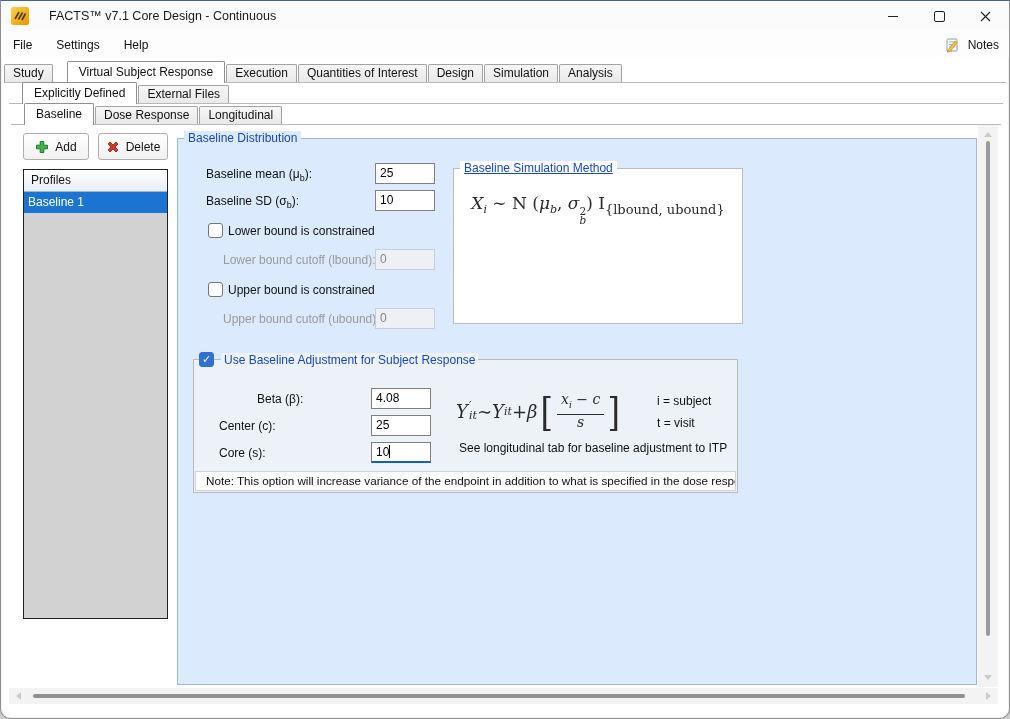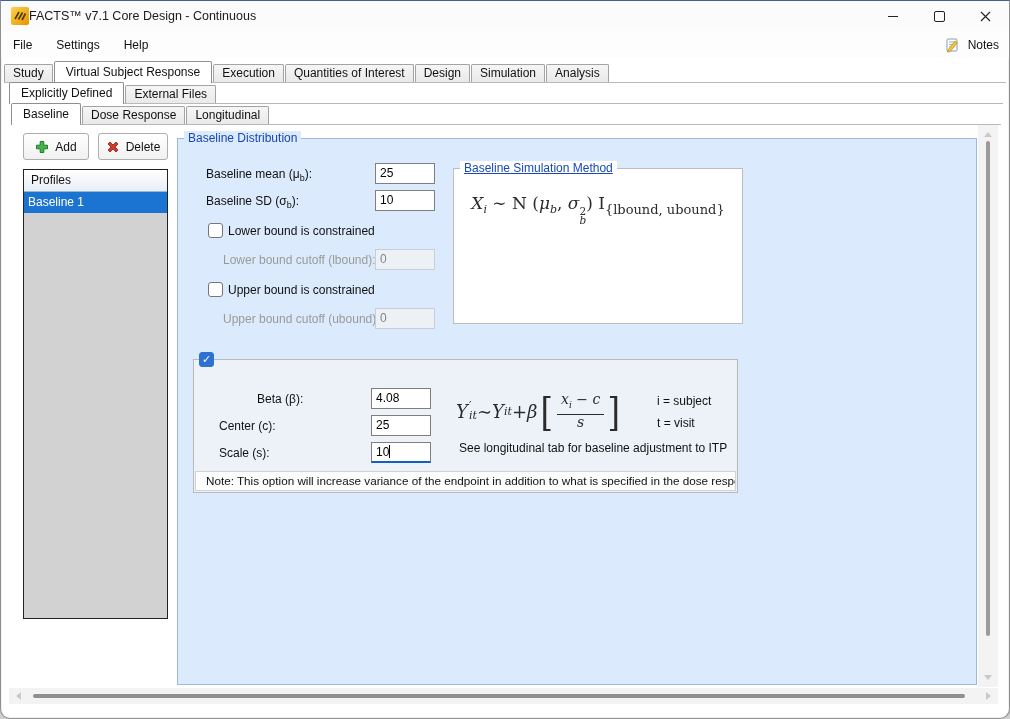--- a/index.html
+++ b/index.html
@@ -4,36 +4,36 @@
 <style>
   html,body{margin:0;padding:0;background:#cfcfcf;}
   .screen{position:relative;width:1010px;height:719px;font-family:"Liberation Sans",sans-serif;
           -webkit-font-smoothing:antialiased;}
   .window{position:absolute;inset:0;background:#ffffff;border:1px solid #8f8f8f;
           border-top:1px solid #44618d;border-radius:0 0 10px 10px;overflow:hidden;
           box-shadow:inset 0 0 0 1px #f2f2f2;}
   
   .titlebar{position:absolute;left:0;top:0;right:0;height:30px;background:#fbfbfb;display:flex;align-items:center;}
   .app-icon{width:18px;height:18px;margin-left:10px;flex:0 0 auto;}
-  .title-text{margin-left:0;font-size:12.5px;color:#1b1b1b;}
+  .title-text{margin-left:20px;font-size:12.5px;color:#1b1b1b;}
   .wincontrols{position:absolute;right:1px;top:0;height:30px;display:flex;}
   .winbtn{width:46px;height:30px;display:flex;align-items:center;justify-content:center;}
   .min-glyph{width:10px;height:1px;background:#222;display:block;}
   .max-glyph{width:9px;height:9px;border:1px solid #222;border-radius:2px;display:block;}
   
   .menubar{position:absolute;left:0;top:30px;right:0;height:27px;background:#fdfdfd;display:flex;align-items:center;}
   .menu-item{padding:5px 12px;font-size:12px;color:#111;}
   .notes{position:absolute;right:10px;top:0;height:27px;display:flex;align-items:center;gap:8px;font-size:12px;color:#111;}
   
   .tabstrip{position:absolute;display:flex;align-items:flex-end;border-bottom:1px solid #b9b9b9;background:transparent;}
   .tab{height:17px;line-height:17px;padding:0 8px;font-size:12px;color:#111;
        background:linear-gradient(#f6f6f6,#e9e9e9);border:1px solid #a3a3a3;border-bottom:none;
        border-radius:2px 2px 0 0;margin-right:1px;position:relative;}
   .tab.selected{height:21px;line-height:21px;background:#ffffff;z-index:3;margin-bottom:-1px;
-       padding:0 11px;border-color:#8f8f8f;}
+       padding:0 11px;border-color:#8f8f8f;margin-left:13px;}
   .strip1{left:3px;top:59px;right:3px;height:22px;text-align:center;}
   .strip2{left:8px;top:81px;right:6px;height:21px;}
   .strip3{left:10px;top:102px;right:8px;height:21px;}
   
   .btn{position:absolute;height:25px;background:linear-gradient(#ffffff,#f1f1f1);
        border:1px solid #aeaeae;border-radius:3px;display:flex;align-items:center;justify-content:center;
        gap:6px;font-size:12px;color:#111;}
   .profiles{position:absolute;left:22px;top:168px;width:143px;height:448px;background:#d2d2d2;border:1px solid #222;}
   .profiles-header{height:21px;background:linear-gradient(#ffffff,#e7eef6);border-bottom:1px solid #9eb6ce;
        font-size:12px;color:#111;line-height:21px;padding-left:7px;}
@@ -207,29 +207,30 @@
             <span>2</span>
             <span class="it">b</span>
           </span><span>) </span><span>I</span><span class="ind-sub">{lbound, ubound}</span>
     </div>
   </div>
 
   <div class="groupbox g-adj">
     <div class="group-frame"></div>
     <div class="adj-head">
       <span class="checkbox checked" style="position:static;">✓</span>
+      <span class="group-title">Use Baseline Adjustment for Subject Response</span>
     </div>
 
     <span class="flabel" style="left:26px;top:40px;margin-left:38px;">Beta (β):</span>
     <div class="textbox" style="left:178px;top:36px;"><span>4.08</span></div>
 
     <span class="flabel" style="left:26px;top:67px;">Center (c):</span>
     <div class="textbox" style="left:178px;top:63px;"><span>25</span></div>
 
-    <span class="flabel" style="left:26px;top:94px;">Scale (s):</span>
+    <span class="flabel" style="left:26px;top:94px;">Core (s):</span>
     <div class="textbox focused" style="left:178px;top:90px;"><span>10</span><span class="caret"></span></div>
 
     <div class="math adj-formula">
       <span class="it">Y</span>
           <span class="supsub">
             <span>′</span>
             <span class="it">it</span>
           </span>
           <span> ∼ </span>
           <span class="it">Y</span>

